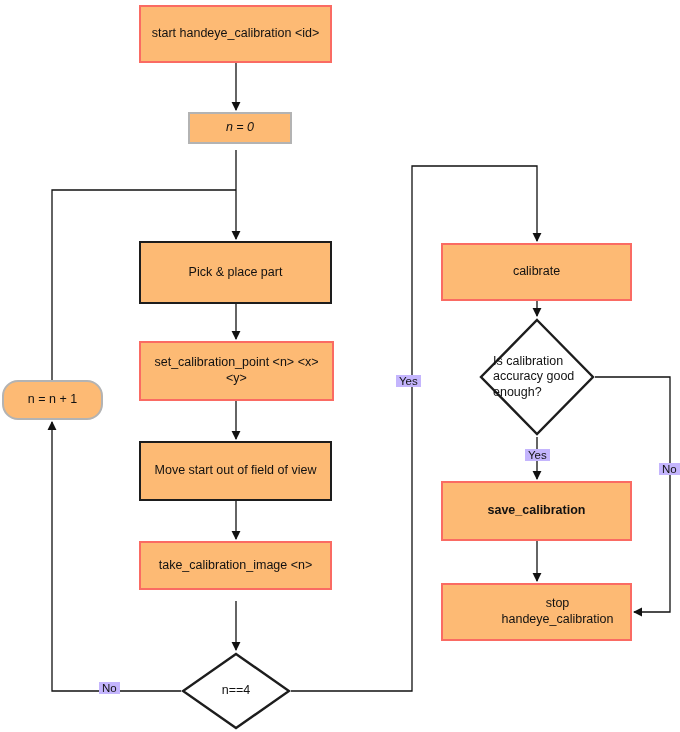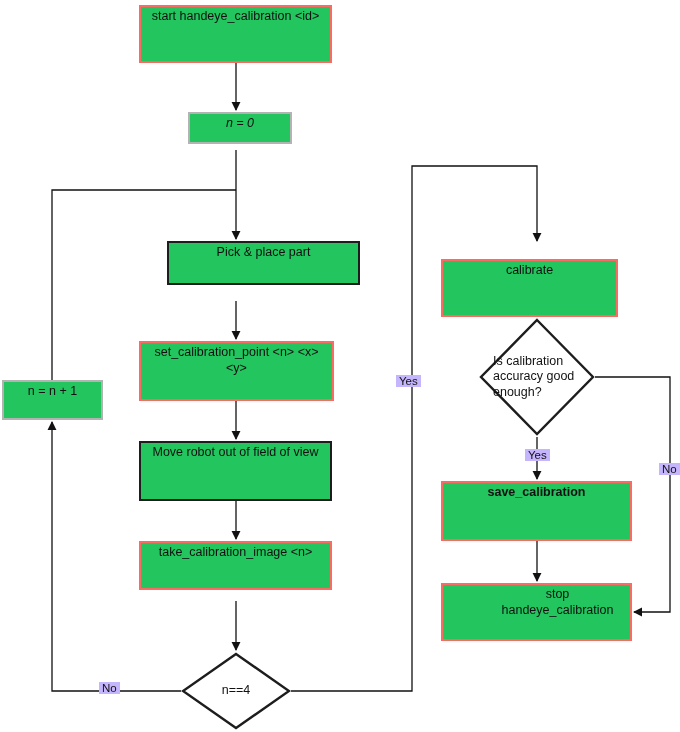--- a/index.html
+++ b/index.html
@@ -1,21 +1,21 @@
 <!DOCTYPE html>
 <html><head>
 <meta charset="utf-8">
 <style>
   html,body{margin:0;padding:0;background:#ffffff;}
   body{width:680px;height:732px;position:relative;overflow:hidden;
        font-family:"Liberation Sans","DejaVu Sans",sans-serif;}
   #canvas{position:absolute;left:0;top:0;width:680px;height:732px;}
   svg.wires{position:absolute;left:0;top:0;width:680px;height:732px;overflow:visible;}
-  .node{position:absolute;box-sizing:border-box;background:#22c55e;
-        display:flex;align-items:flex-start;justify-content:center;text-align:center;
+  .node{position:absolute;box-sizing:border-box;background:#fdba74;
+        display:flex;align-items:center;justify-content:center;text-align:center;
         font-size:12.5px;color:#111111;line-height:1.25;padding:2px 6px;}
   .node.red{border:2px solid #fa6b63;}
   .node.black{border:2px solid #1d1d1d;}
   .node.gray{border:2px solid #b3b3b3;}
   .diamond{position:absolute;}
   .diamond .dlabel{position:absolute;left:0;top:0;width:100%;height:100%;
         display:flex;align-items:center;justify-content:center;text-align:left;
         font-size:12.5px;color:#111111;line-height:1.22;}
   .edgelabel{position:absolute;font-size:11.5px;color:#111111;background:#c4b5fd;
         padding:0 3px;white-space:nowrap;}
@@ -62,41 +62,41 @@
   </svg>
 
   <div class="node red" style="left:139px;top:5px;width:193px;height:58px;">
     <span>start handeye_calibration &lt;id&gt;</span>
   </div>
 
   <div class="node gray" style="left:188px;top:112px;width:104px;height:32px;font-style:italic;">
     <span>n = 0</span>
   </div>
 
-  <div class="node black" style="left:139px;top:241px;width:193px;height:44px;margin-left:28px;">
+  <div class="node black" style="left:139px;top:241px;width:193px;height:63px;">
     <span>Pick &amp; place part</span>
   </div>
 
   <div class="node red" style="left:139px;top:341px;width:195px;height:60px;">
     <span>set_calibration_point &lt;n&gt; &lt;x&gt; &lt;y&gt;</span>
   </div>
 
   <div class="node black" style="left:139px;top:441px;width:193px;height:60px;">
-    <span>Move robot out of field of view</span>
+    <span>Move start out of field of view</span>
   </div>
 
   <div class="node red" style="left:139px;top:541px;width:193px;height:49px;">
     <span>take_calibration_image &lt;n&gt;</span>
   </div>
 
-  <div class="node gray" style="left:2px;top:380px;width:101px;height:40px;">
+  <div class="node gray" style="left:2px;top:380px;width:101px;height:40px;border-radius:16px;">
     <span>n = n + 1</span>
   </div>
 
-  <div class="node red" style="left:441px;top:243px;width:177px;height:58px;margin-top:16px;">
+  <div class="node red" style="left:441px;top:243px;width:191px;height:58px;">
     <span>calibrate</span>
   </div>
 
   <div class="node red" style="left:441px;top:481px;width:191px;height:60px;font-weight:bold;">
     <span>save_calibration</span>
   </div>
 
   <div class="node red" style="left:441px;top:583px;width:191px;height:58px;padding-left:48px;">
     <span>stop handeye_calibration</span>
   </div>

